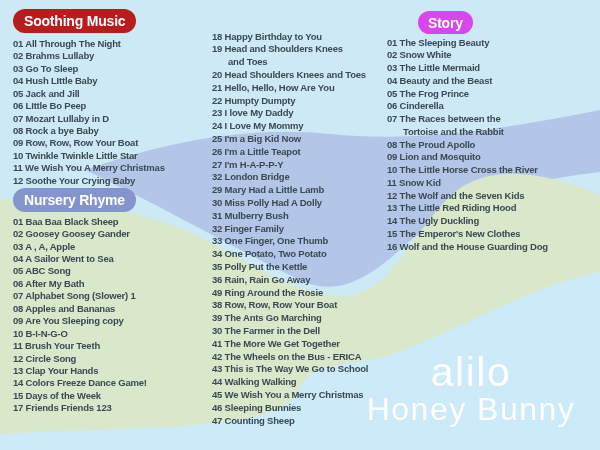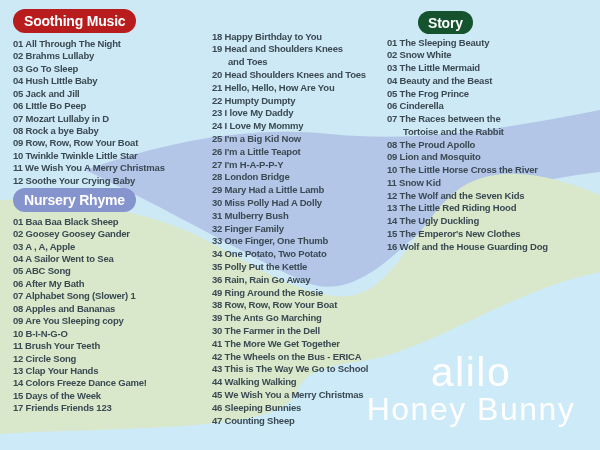--- a/index.html
+++ b/index.html
@@ -107,21 +107,21 @@
       <div class="item">19 Head and Shoulders Knees
 and Toes</div>
       <div class="item">20 Head Shoulders Knees and Toes</div>
       <div class="item">21 Hello, Hello, How Are You</div>
       <div class="item">22 Humpty Dumpty</div>
       <div class="item">23 I love My Daddy</div>
       <div class="item">24 I Love My Mommy</div>
       <div class="item">25 I'm a Big Kid Now</div>
       <div class="item">26 I'm a Little Teapot</div>
       <div class="item">27 I'm H-A-P-P-Y</div>
-      <div class="item">28 London Bridge</div>
+      <div class="item">32 London Bridge</div>
       <div class="item">29 Mary Had a Little Lamb</div>
       <div class="item">30 Miss Polly Had A Dolly</div>
       <div class="item">31 Mulberry Bush</div>
       <div class="item">32 Finger Family</div>
       <div class="item">33 One Finger, One Thumb</div>
       <div class="item">34 One Potato, Two Potato</div>
       <div class="item">35 Polly Put the Kettle</div>
       <div class="item">36 Rain, Rain Go Away</div>
       <div class="item">49 Ring Around the Rosie</div>
       <div class="item">38 Row, Row, Row Your Boat</div>
@@ -129,21 +129,21 @@
       <div class="item">30 The Farmer in the Dell</div>
       <div class="item">41 The More We Get Together</div>
       <div class="item">42 The Wheels on the Bus - ERICA</div>
       <div class="item">43 This is The Way We Go to School</div>
       <div class="item">44 Walking Walking</div>
       <div class="item">45 We Wish You a Merry Christmas</div>
       <div class="item">46 Sleeping Bunnies</div>
       <div class="item">47 Counting Sheep</div>
     </div>
 
-  <div class="pill" id="pill-story" style="background: #14532d;">Story</div>
+  <div class="pill" id="pill-story" style="background: #d946ef;">Story</div>
 
   <div class="list" id="list-story">
       <div class="item">01 The Sleeping Beauty</div>
       <div class="item">02 Snow White</div>
       <div class="item">03 The Little Mermaid</div>
       <div class="item">04 Beauty and the Beast</div>
       <div class="item">05 The Frog Prince</div>
       <div class="item">06 Cinderella</div>
       <div class="item">07 The Races between the
 Tortoise and the Rabbit</div>

